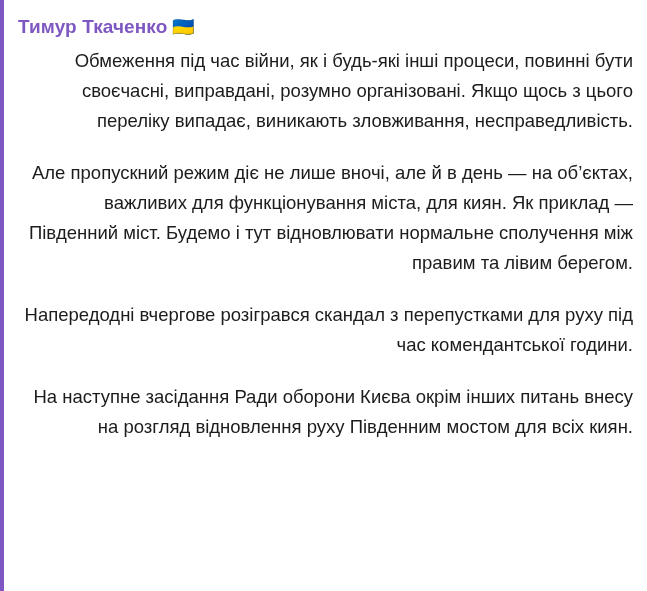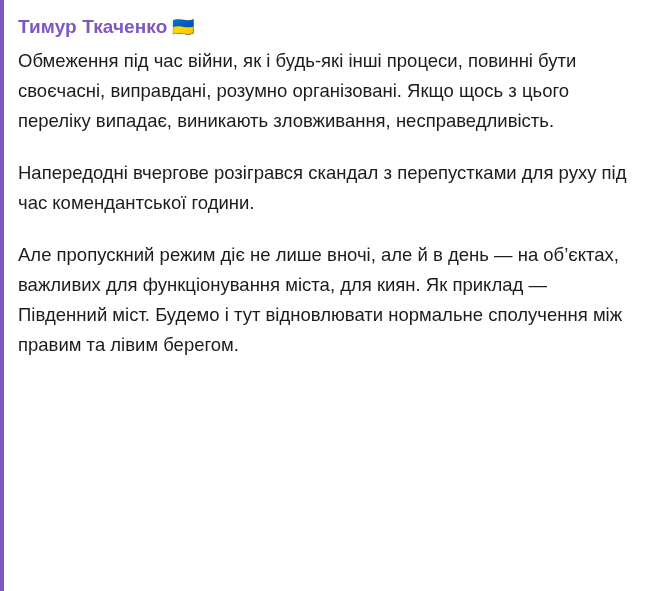--- a/index.html
+++ b/index.html
@@ -40,36 +40,38 @@
   #author-name .flag {
     font-size: 18px;
   }
   #message-body {
     font-size: 18.5px;
     line-height: 30px;
     color: #1c1c1c;
   }
   #message-body p {
     margin: 0 0 22px 0;
+    text-align: right;
   }
   #message-body p:last-child {
     margin-bottom: 0;
   }
 </style>
 </head>
 <body>
 
 <div id="message-card">
 
   <div id="accent-bar" style="background: rgb(126, 87, 194);"></div>
 
   <div id="author-name" style="color: rgb(126, 87, 194);">
     <span>Тимур Ткаченко</span>
     <span class="flag">🇺🇦</span>
   </div>
 
   <div id="message-body">
     <p>Обмеження під час війни, як і будь-які інші процеси, повинні бути своєчасні, виправдані, розумно організовані. Якщо щось з цього переліку випадає, виникають зловживання, несправедливість.</p>
+    <p>Але пропускний режим діє не лише вночі, але й в день — на об’єктах, важливих для функціонування міста, для киян. Як приклад — Південний міст. Будемо і тут відновлювати нормальне сполучення між правим та лівим берегом.</p>
     <p>Напередодні вчергове розігрався скандал з перепустками для руху під час комендантської години.</p>
-    <p>Але пропускний режим діє не лише вночі, але й в день — на об’єктах, важливих для функціонування міста, для киян. Як приклад — Південний міст. Будемо і тут відновлювати нормальне сполучення між правим та лівим берегом.</p>
+    <p>На наступне засідання Ради оборони Києва окрім інших питань внесу на розгляд відновлення руху Південним мостом для всіх киян.</p>
   </div>
 
 </div>
 
 </body></html>

